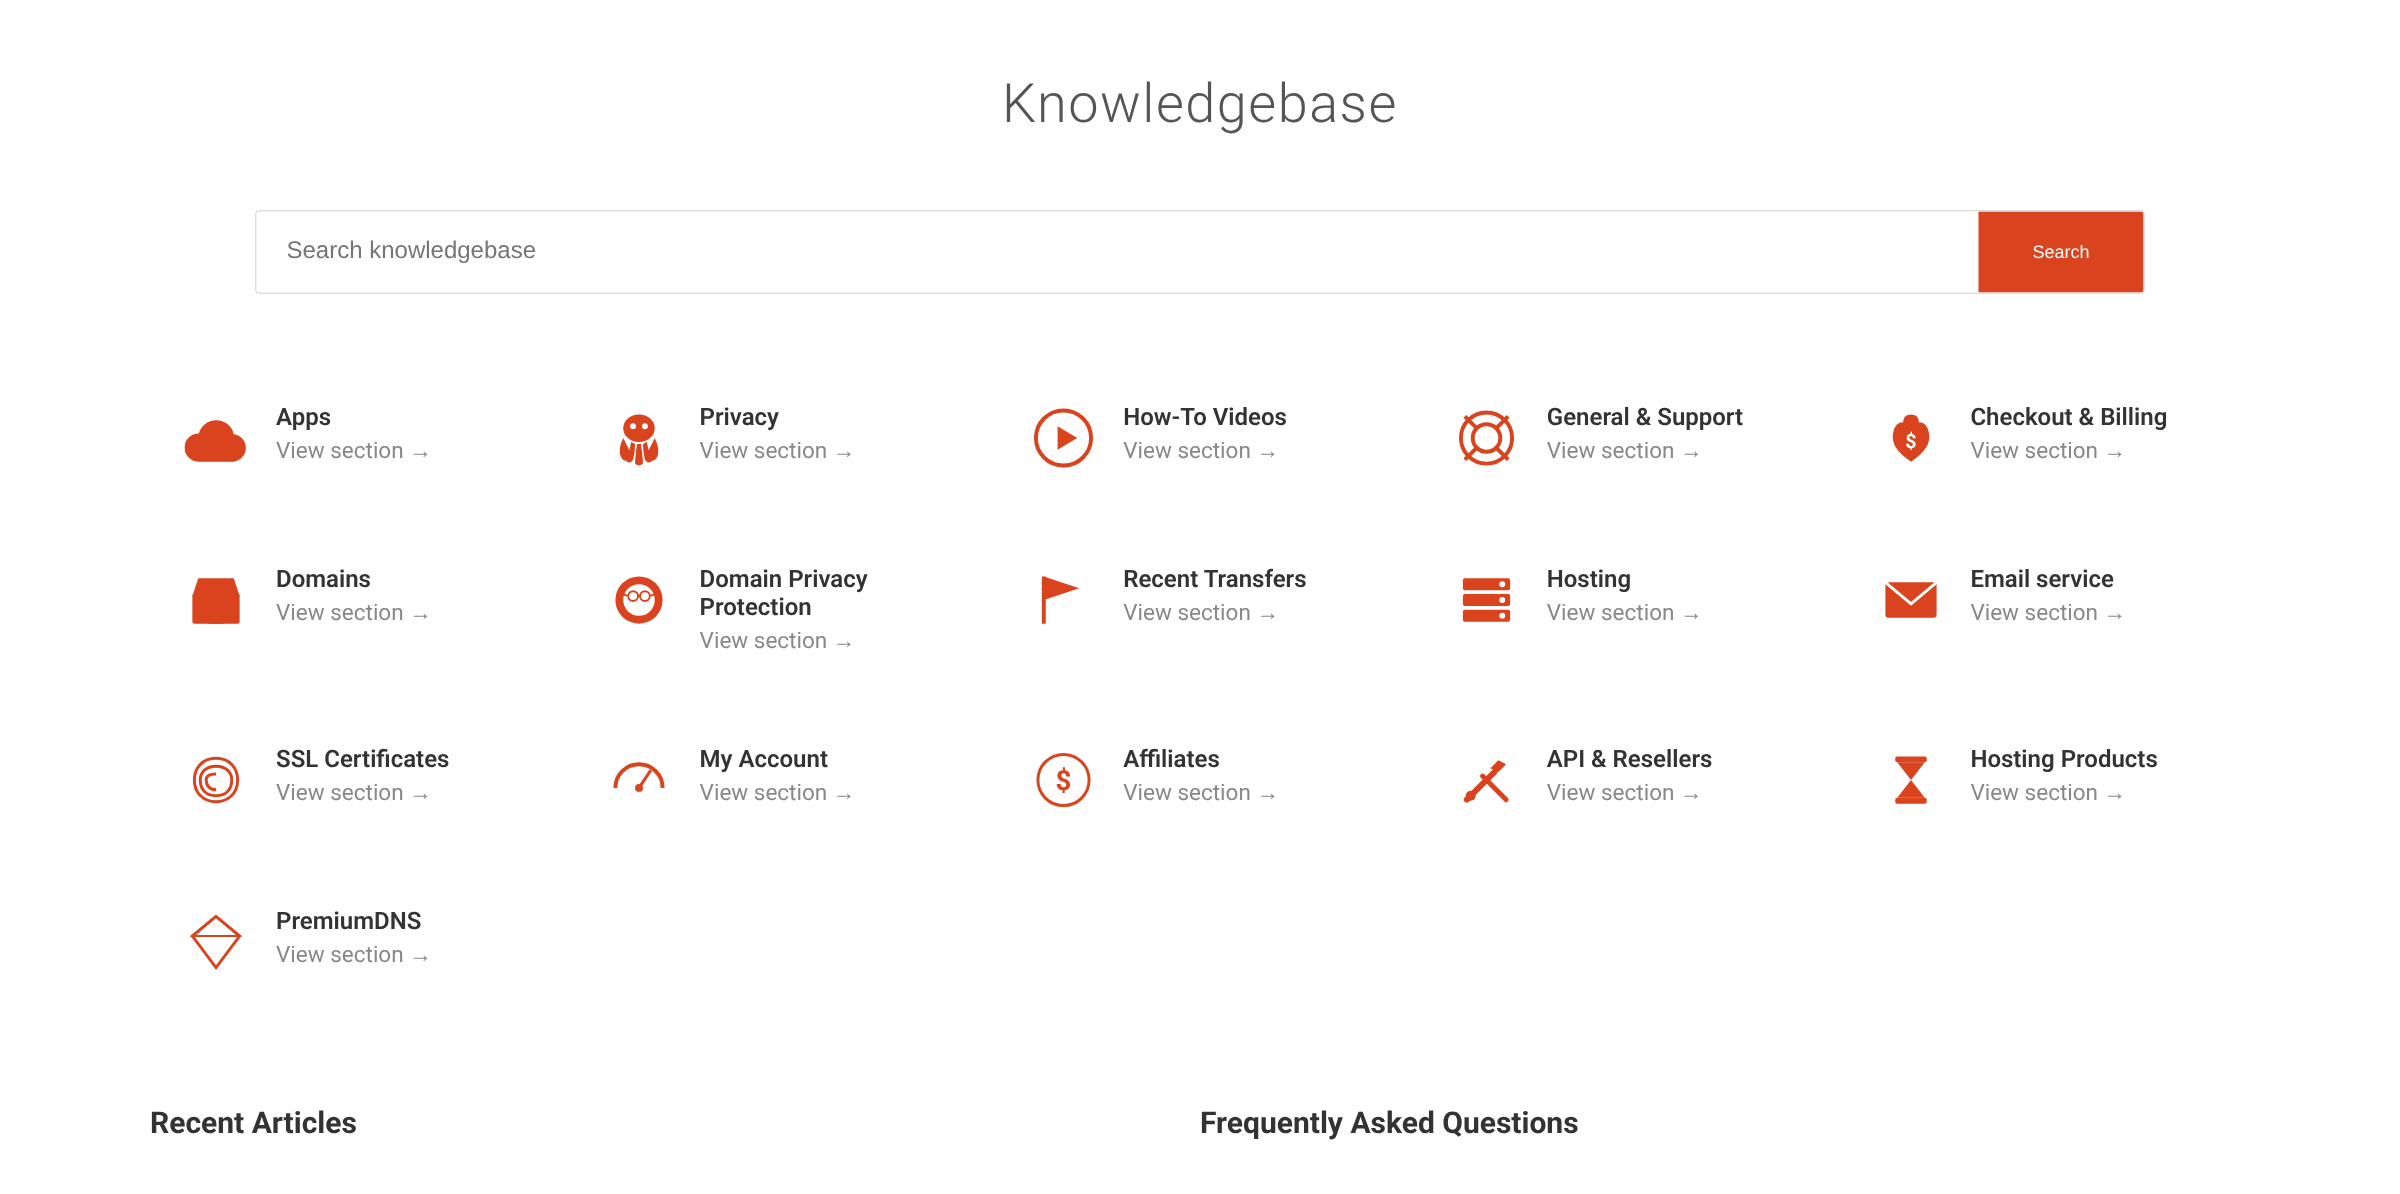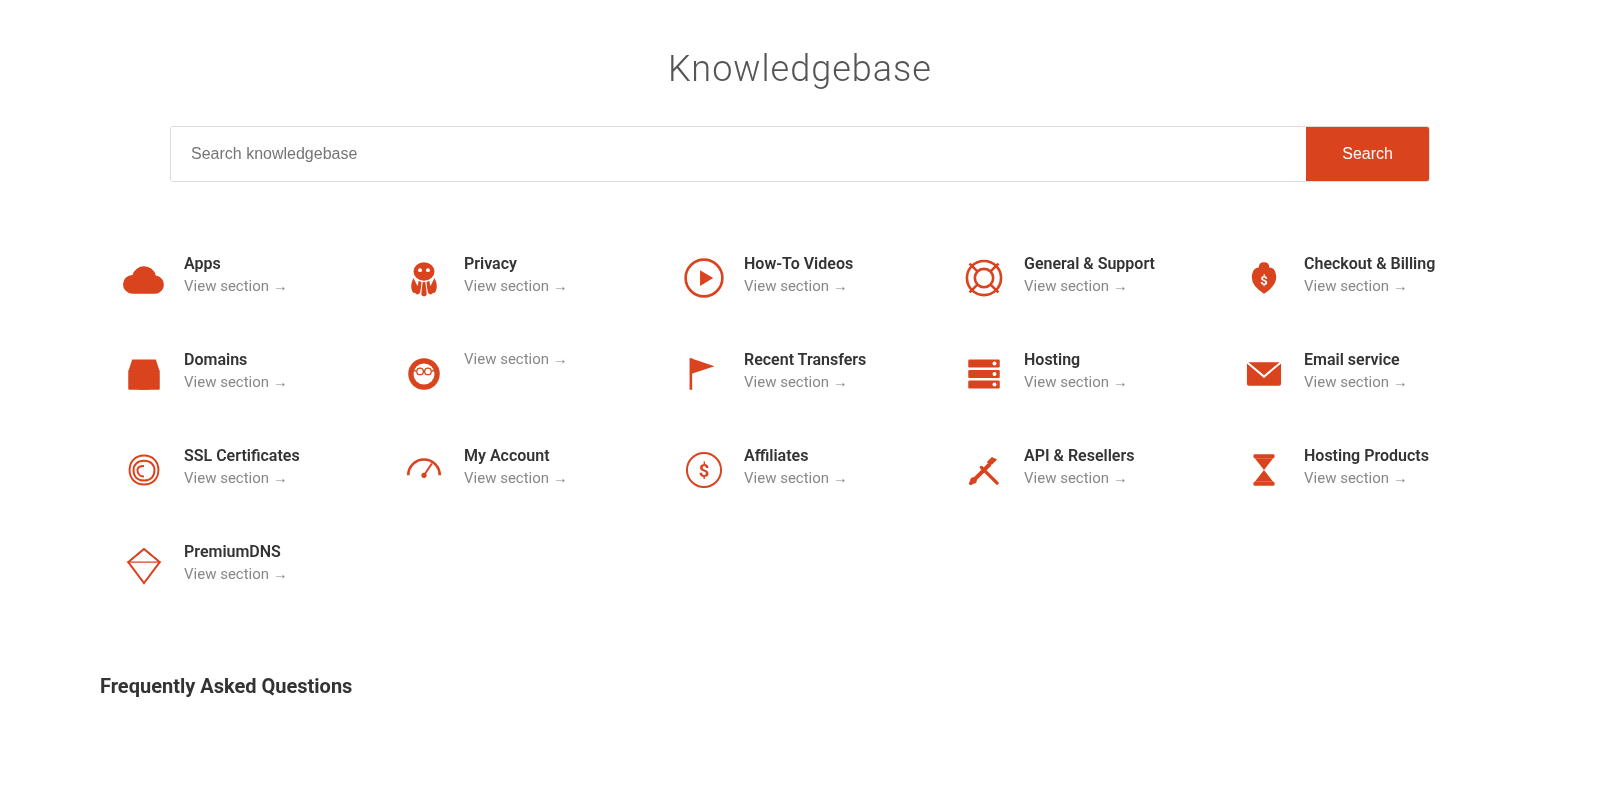--- a/index.html
+++ b/index.html
@@ -21,20 +21,21 @@
     .header h1 {
       font-size: 36px;
       font-weight: 300;
       color: #555;
       letter-spacing: 1px;
     }
     .search-section {
       display: flex;
       justify-content: center;
       padding: 0 120px 48px;
+      margin-top: 14px;
     }
     .search-bar {
       display: flex;
       width: 100%;
       max-width: 1260px;
       border: 1px solid #ddd;
       border-radius: 3px;
       overflow: hidden;
     }
     .search-bar input {
@@ -44,28 +45,28 @@
       border: none;
       outline: none;
       color: #aaa;
       background: #fff;
     }
     .search-bar button {
       background: #d9431d;
       color: #fff;
       border: none;
       padding: 18px 36px;
-      font-size: 16px;
+      font-size: 12px;
       cursor: pointer;
       white-space: nowrap;
     }
     .categories-grid {
       display: grid;
       grid-template-columns: repeat(5, 1fr);
-      gap: 0;
+      gap: 12px;
       padding: 0 100px;
     }
     .category-item {
       display: flex;
       align-items: flex-start;
       gap: 16px;
       padding: 24px 20px;
       cursor: pointer;
     }
     .category-icon {
@@ -211,20 +212,21 @@
             <circle cx="32" cy="32" r="24" fill="#d9431d"></circle>
             <circle cx="32" cy="32" r="16" fill="white"></circle>
             <circle cx="26" cy="28" r="5" fill="none" stroke="#d9431d" stroke-width="2"></circle>
             <circle cx="38" cy="28" r="5" fill="none" stroke="#d9431d" stroke-width="2"></circle>
             <path d="M31 28 Q32 27 33 28" fill="none" stroke="#d9431d" stroke-width="2"></path>
             <path d="M20 28 Q18 26 16 27" fill="none" stroke="#d9431d" stroke-width="2"></path>
             <path d="M44 28 Q46 26 48 27" fill="none" stroke="#d9431d" stroke-width="2"></path>
           </svg>
         </div>
         <div class="category-text">
+          <span class="category-title">Domain Privacy Protection</span>
           <span class="category-link">View section →</span>
         </div>
       </div>
       <div class="category-item">
         <div class="category-icon">
           <svg viewBox="0 0 64 64">
             <line x1="12" y1="8" x2="12" y2="56" stroke="#d9431d" stroke-width="4"></line>
             <path d="M12 8 L48 20 L12 32 Z"></path>
           </svg>
         </div>
@@ -337,15 +339,16 @@
           </svg>
         </div>
         <div class="category-text">
           <span class="category-title">PremiumDNS</span>
           <span class="category-link">View section →</span>
         </div>
       </div>
     </div>
 
   <div class="bottom-section">
+    <h2>Recent Articles</h2>
     <h2>Frequently Asked Questions</h2>
   </div>
 </div>
 
 </body></html>

